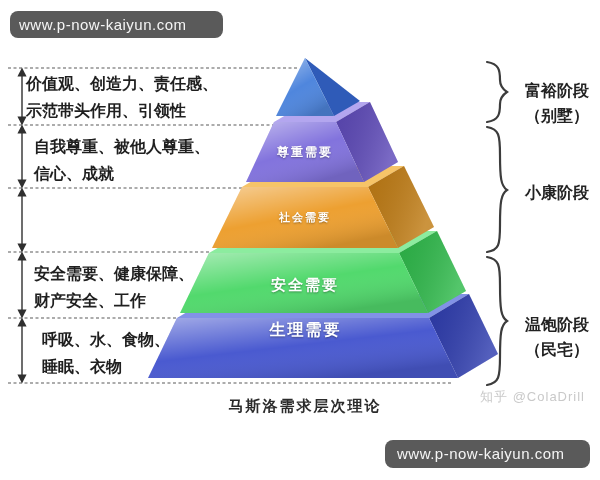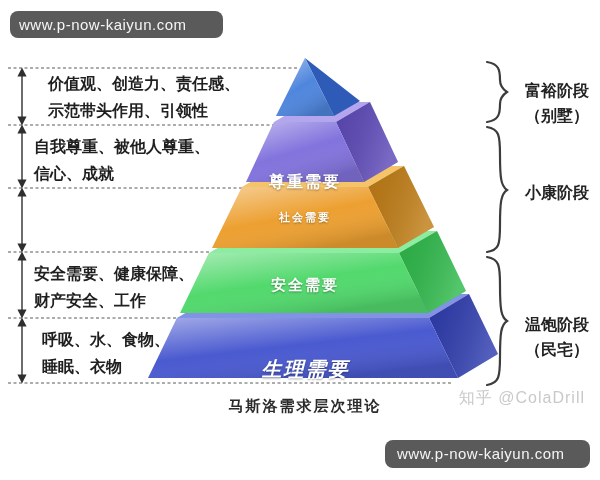--- a/index.html
+++ b/index.html
@@ -19,21 +19,21 @@
     width:86px;font-size:16px;line-height:25px;color:#222;font-weight:600;text-align:center;
   }
   .pyr-label{
     text-align:center;color:#ffffff;font-weight:700;
     text-shadow:0 1px 2px rgba(0,0,0,.35);letter-spacing:2px;
   }
   .title{
     width:220px;text-align:center;font-size:15px;color:#2b2b2b;font-weight:600;letter-spacing:2px;
   }
   .credit{
-    width:170px;text-align:right;font-size:16px;color:#c9c9c9;letter-spacing:1px;
+    width:170px;text-align:right;font-size:13px;color:#c9c9c9;letter-spacing:1px;
   }
   svg{position:absolute;left:0;top:0;}
 </style>
 </head>
 <body>
 
 <div class="stage">
 
   <svg width="600" height="480" viewBox="0 0 600 480">
     <defs>
@@ -113,41 +113,41 @@
     </g>
   </svg>
 
   <div class="abs wm-bar" style="left:10px;top:11px;width:204px;height:27px;padding-left:9px;">
     <span>www.p-now-kaiyun.com</span>
   </div>
   <div class="abs wm-bar" style="left:385px;top:440px;width:193px;height:28px;line-height:28px;padding-left:12px;">
     <span>www.p-now-kaiyun.com</span>
   </div>
 
-  <div class="abs left-note" style="left:48px;top:70px;">
+  <div class="abs left-note" style="left:26px;top:70px;">
     <div>价值观、创造力、责任感、</div>
     <div>示范带头作用、引领性</div>
   </div>
   <div class="abs left-note" style="left:34px;top:133px;">
     <div>自我尊重、被他人尊重、</div>
     <div>信心、成就</div>
   </div>
   <div class="abs left-note" style="left:34px;top:260px;">
     <div>安全需要、健康保障、</div>
     <div>财产安全、工作</div>
   </div>
   <div class="abs left-note" style="left:34px;top:326px;margin-left:8px;">
     <div>呼吸、水、食物、</div>
     <div>睡眠、衣物</div>
   </div>
 
-  <div class="abs pyr-label" style="left:245px;top:144px;width:120px;font-size:16px;margin-top:28px;">尊重需要</div>
+  <div class="abs pyr-label" style="left:245px;top:144px;width:120px;font-size:12px;">尊重需要</div>
   <div class="abs pyr-label" style="left:240px;top:210px;width:130px;font-size:11px;">社会需要</div>
   <div class="abs pyr-label" style="left:240px;top:276px;width:130px;font-size:15px;">安全需要</div>
-  <div class="abs pyr-label" style="left:238px;top:356px;width:135px;font-size:20px;font-style:italic;">生理需要</div>
+  <div class="abs pyr-label" style="left:238px;top:320px;width:135px;font-size:16px;">生理需要</div>
 
   <div class="abs stage-label" style="left:514px;top:78px;">
     <div>富裕阶段</div>
     <div>（别墅）</div>
   </div>
   <div class="abs stage-label" style="left:514px;top:180px;">
     <div>小康阶段</div>
   </div>
   <div class="abs stage-label" style="left:514px;top:312px;">
     <div>温饱阶段</div>

